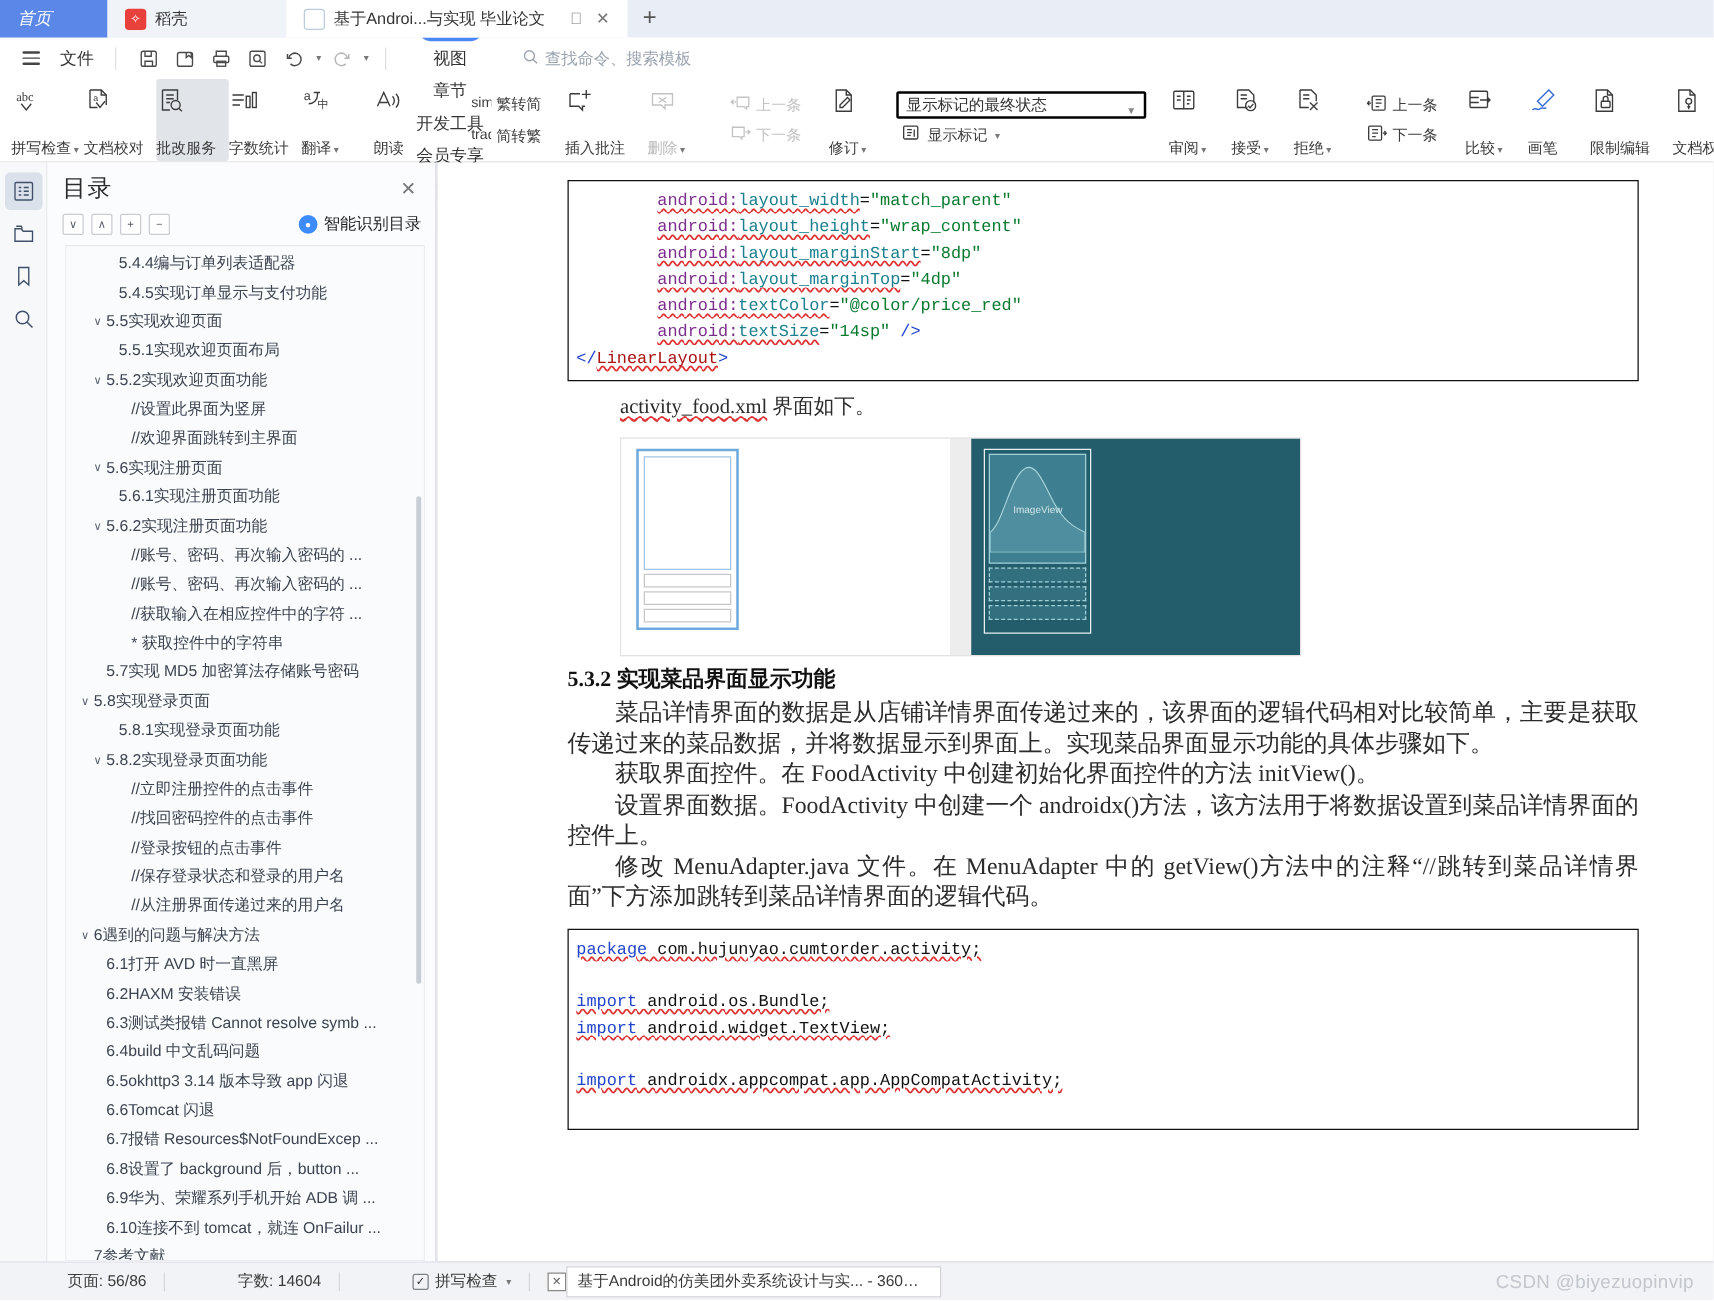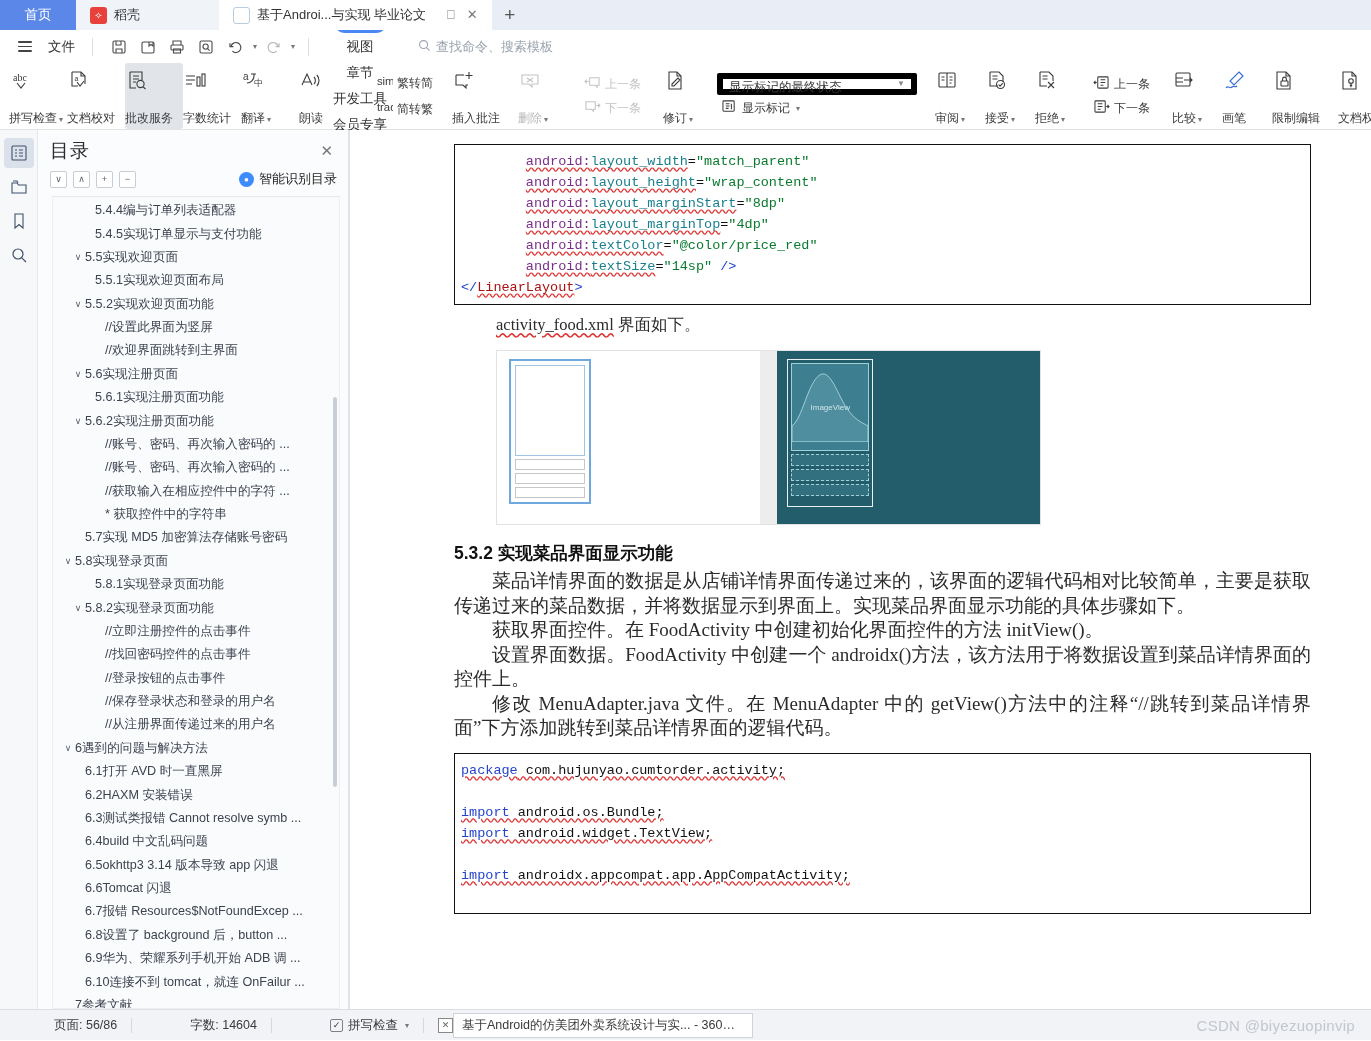--- a/index.html
+++ b/index.html
@@ -8,21 +8,21 @@
     width:1371px; height:1041px;
     font-family:"Liberation Sans","DejaVu Sans",sans-serif;
     background:#ffffff; overflow:hidden; color:#333;
     -webkit-font-smoothing:antialiased;
   }
 
   
   .tabbar { height:30px; background:#e9edf5; display:flex; align-items:stretch; position:relative; }
   .tab { display:flex; align-items:center; gap:7px; padding:0 14px; font-size:13px; color:#333;
          position:relative; cursor:default; }
-  .tab-home { background:#5b87e8; color:#fff; width:76px; justify-content:center; font-size:13.5px; }
+  .tab-home { background:#5b87e8; color:#fff; width:86px; justify-content:flex-start; font-size:13.5px;font-style:italic; }
   .tab-docer { background:#f0f3f8; width:143px; }
   .tab-active { background:#ffffff; min-width:245px; }
   .tab .tlogo { width:17px; height:17px; border-radius:3px; display:inline-flex;
                 align-items:center; justify-content:center; font-size:10px; color:#fff; flex:none; }
   .logo-docer { background:#e8403a; font-family:"DejaVu Sans",sans-serif; }
   .logo-wps { background:#ffffff; color:#3f6fd0; border:1px solid #bcd; font-weight:bold; font-size:11px; }
   .tab .ttext { white-space:nowrap; overflow:hidden; text-overflow:ellipsis; }
   .tab-actions { margin-left:auto; display:flex; gap:12px; padding-left:14px; color:#777; }
   .tab-actions span { font-size:13px; cursor:pointer; }
   .newtab { width:36px; display:flex; align-items:center; justify-content:center;
@@ -58,22 +58,22 @@
   .rbtn .ic { height:26px; display:flex; align-items:center; justify-content:center; }
   .rbtn .lbl { white-space:nowrap; }
   .rbtn .lbl.dim { color:#b8b8b8; }
   .rbtn.disabled { color:#bdbdbd; }
   .caret { font-size:8px; color:#777; margin-left:2px; }
 
   .rstack { display:flex; flex-direction:column; justify-content:center; gap:2px; padding:0 4px; }
   .rstack .row { display:flex; align-items:center; gap:4px; font-size:12px; color:#3b3b3b;
                  cursor:pointer; padding:2px 4px; white-space:nowrap; }
   .rstack .row.disabled { color:#c3c3c3; }
-  .selbox { border:6px solid #000000; background:#fff; height:22px; width:200px; display:flex;
-            align-items:flex-start; padding:0 6px; font-size:12.5px; color:#333; border-radius:2px; }
+  .selbox { border:2px solid #000000; background:#fff; height:22px; width:200px; display:flex;
+            align-items:flex-end; padding:0 6px; font-size:12.5px; color:#333; border-radius:2px; }
   .selbox .cz { margin-left:auto; color:#888; font-size:8px; }
 
   
   .workspace { display:flex; height:calc(1041px - 30px - 33px - 68px - 31px); }
   .iconrail { width:38px; background:#f7f8fa; border-right:1px solid #e6e8ec;
               display:flex; flex-direction:column; align-items:center; padding-top:8px; gap:4px; }
   .railbtn { width:30px; height:30px; display:flex; align-items:center; justify-content:center;
              border-radius:4px; color:#40506b; cursor:pointer; }
   .railbtn.sel { background:#dbe1ea; }
 
@@ -109,22 +109,22 @@
   .kw-purple { color:#7b2d8b; }
   .kw-blue   { color:#2244cc; }
   .kw-teal   { color:#1a7f8e; }
   .kw-green  { color:#087a2e; }
   .kw-red    { color:#aa1111; }
   .kw-black  { color:#111; }
   .sq { text-decoration: underline; text-decoration-style: wavy; text-decoration-color:#d33; text-underline-offset:2px;}
 
   .bodytext { font-family:"Liberation Serif","DejaVu Serif",serif; font-size:19px; line-height:24.5px;
               color:#2b2b2b; text-align:justify; }
-  .h3 { font-family:Liberation Sans, sans-serif; font-weight:bold; font-size:17.5px;
-        color:#111; margin:16px 0 4px 0; }
+  .h3 { font-family:Liberation Serif, serif; font-weight:bold; font-size:17.5px;
+        color:#111; margin:6px 0 4px 0; }
   .para { text-indent:2em; }
   .capline { font-family:"Liberation Serif","DejaVu Serif",serif; font-size:16.5px; color:#2b2b2b; margin:9px 0 0 42px; }
 
   .shot { margin:14px 0 0 42px; width:545px; height:175px; background:#ededed; display:flex;
           border:1px solid #e3e3e3; }
   .shot .left { width:50%; background:#fff; position:relative; padding:8px 0 0 12px; }
   .shot .phone { width:82px; height:145px; border:2px solid #6ea8dc; background:#fff;
                  padding:4px; display:flex; flex-direction:column; gap:3px; }
   .shot .phone .big { flex:1; border:1px solid #9fc4e6; background:#fff; }
   .shot .phone .bar { height:11px; border:1px solid #c7c7c7; background:#fff; }

